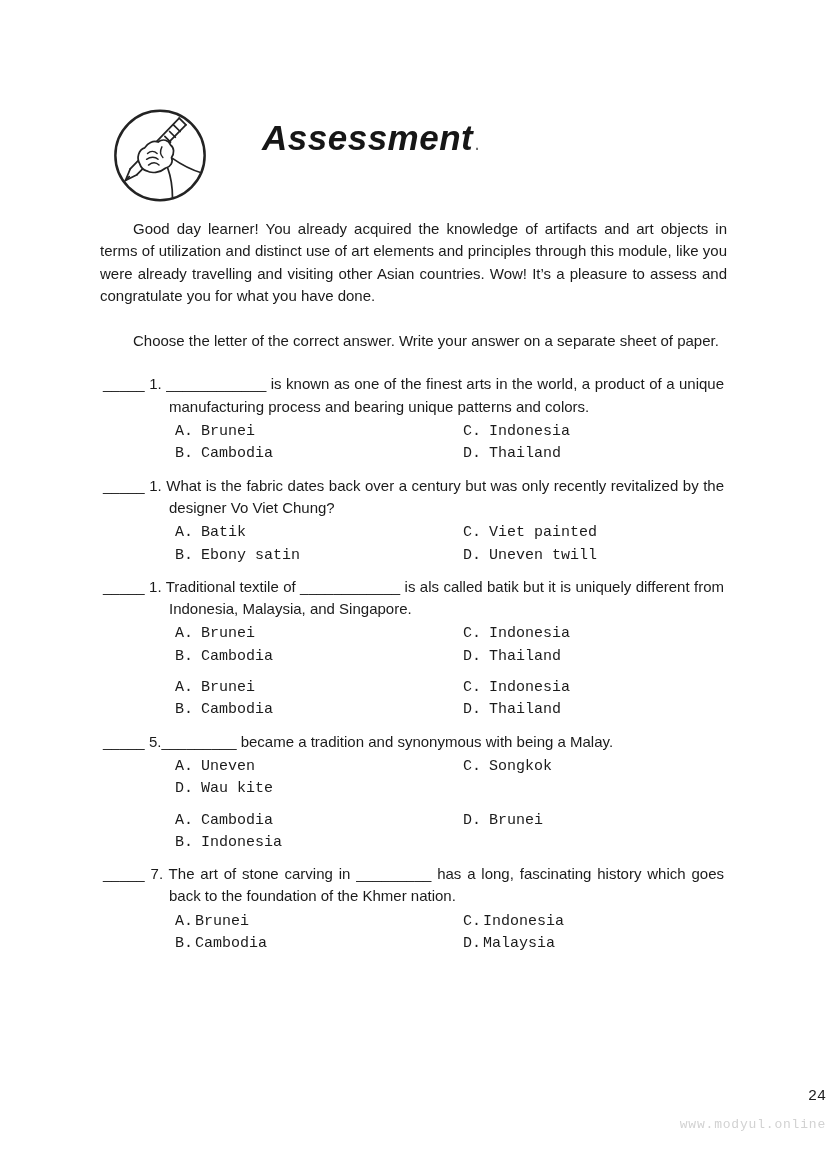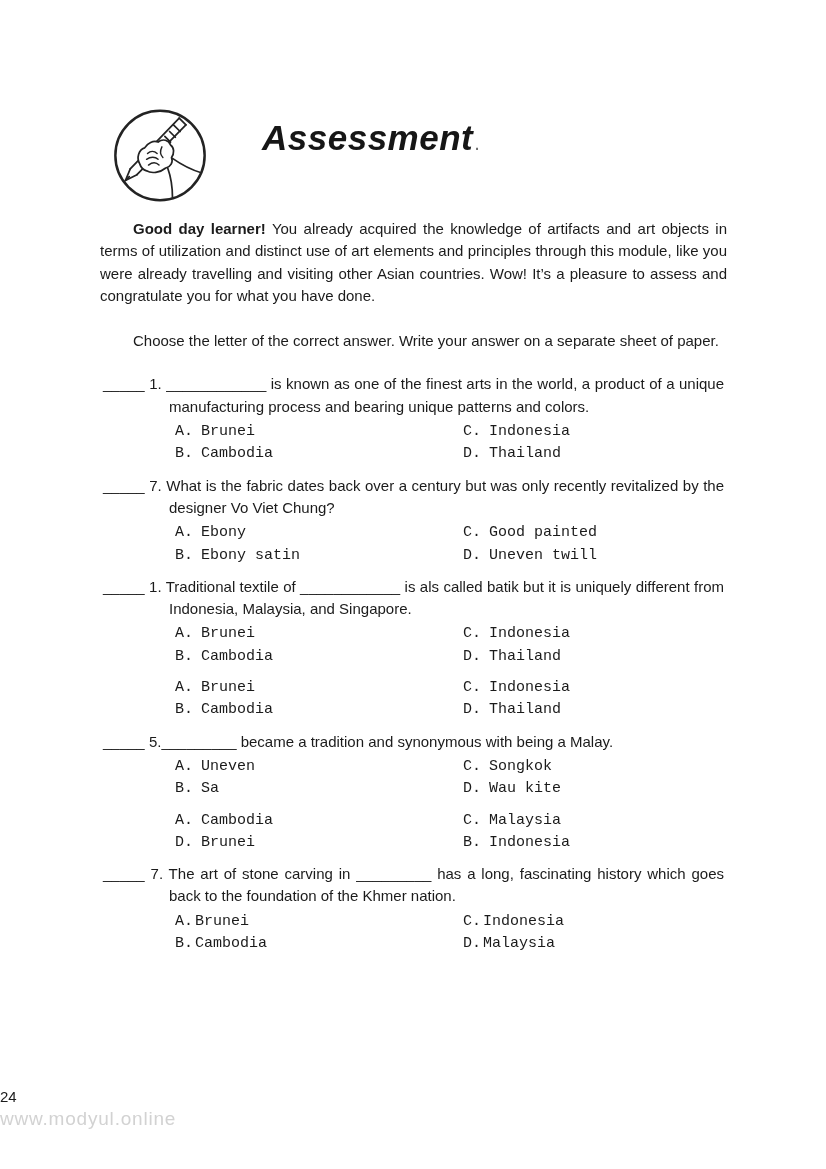--- a/index.html
+++ b/index.html
@@ -51,21 +51,21 @@
     font-style: normal;
     font-size: 20px;
     color: #6a6a6a;
     margin-left: 1px;
   }
   .intro {
     margin: 0 0 23px 0;
     text-align: justify;
     text-indent: 33px;
   }
-  .intro b { font-weight: bold; }
+  .intro b { font-weight: normal; }
   .instructions {
     margin: 0 0 21px 0;
     text-align: justify;
     text-indent: 33px;
   }
   .question { margin: 0 0 9px 0; }
   .q-text {
     margin: 3px;
     padding-left: 66px;
     text-indent: -66px;
@@ -80,29 +80,30 @@
   .opt-letter {
     display: inline-block;
     min-width: 26px;
   }
   .opts.tight .opt-letter { min-width: 20px; }
   .footer {
     position: absolute;
     left: 0;
     right: 0;
     top: 1086px;
-    text-align: left;
+    text-align: right;
+    font-family: Liberation Mono, monospace;
   }
   .page-number {
     font-size: 15px;
     color: #1b1b1b;
   }
   .watermark {
-    margin-top: 0;
-    font-size: 19px;
+    margin-top: 6px;
+    font-size: 13px;
     letter-spacing: 0.8px;
     color: #d2d2d2;
   }
 </style>
 </head>
 <body>
 
 <div class="page">
 
   <div class="header">
@@ -142,24 +143,24 @@
     <p class="q-text">_____ 1. ____________ is known as one of the finest arts in the world, a product of a unique manufacturing process and bearing unique patterns and colors.</p>
     <div class="opts">
       <div class="opt"><span class="opt-letter">A.</span><span class="opt-text">Brunei</span></div>
       <div class="opt"><span class="opt-letter">C.</span><span class="opt-text">Indonesia</span></div>
       <div class="opt"><span class="opt-letter">B.</span><span class="opt-text">Cambodia</span></div>
       <div class="opt"><span class="opt-letter">D.</span><span class="opt-text">Thailand</span></div>
     </div>
   </section>
 
   <section class="question">
-    <p class="q-text">_____ 7. What is the fabric dates back over a century but was only recently revitalized by the designer Vo Viet Chung?</p>
-    <div class="opts">
-      <div class="opt"><span class="opt-letter">A.</span><span class="opt-text">Ebony</span></div>
-      <div class="opt"><span class="opt-letter">C.</span><span class="opt-text">Good painted</span></div>
+    <p class="q-text">_____ 1. What is the fabric dates back over a century but was only recently revitalized by the designer Vo Viet Chung?</p>
+    <div class="opts">
+      <div class="opt"><span class="opt-letter">A.</span><span class="opt-text">Batik</span></div>
+      <div class="opt"><span class="opt-letter">C.</span><span class="opt-text">Viet painted</span></div>
       <div class="opt"><span class="opt-letter">B.</span><span class="opt-text">Ebony satin</span></div>
       <div class="opt"><span class="opt-letter">D.</span><span class="opt-text">Uneven twill</span></div>
     </div>
   </section>
 
   <section class="question">
     <p class="q-text">_____ 1. Traditional textile of ____________ is als called batik but it is uniquely different from Indonesia, Malaysia, and Singapore.</p>
     <div class="opts">
       <div class="opt"><span class="opt-letter">A.</span><span class="opt-text">Brunei</span></div>
       <div class="opt"><span class="opt-letter">C.</span><span class="opt-text">Indonesia</span></div>
@@ -175,29 +176,27 @@
       <div class="opt"><span class="opt-letter">B.</span><span class="opt-text">Cambodia</span></div>
       <div class="opt"><span class="opt-letter">D.</span><span class="opt-text">Thailand</span></div>
     </div>
   </section>
 
   <section class="question">
     <p class="q-text">_____ 5._________ became a tradition and synonymous with being a Malay.</p>
     <div class="opts">
       <div class="opt"><span class="opt-letter">A.</span><span class="opt-text">Uneven</span></div>
       <div class="opt"><span class="opt-letter">C.</span><span class="opt-text">Songkok</span></div>
-      <div class="opt"><span class="opt-letter">B.</span><span class="opt-text">Sa</span></div>
       <div class="opt"><span class="opt-letter">D.</span><span class="opt-text">Wau kite</span></div>
     </div>
   </section>
 
   <section class="question">
     <div class="opts">
       <div class="opt"><span class="opt-letter">A.</span><span class="opt-text">Cambodia</span></div>
-      <div class="opt"><span class="opt-letter">C.</span><span class="opt-text">Malaysia</span></div>
       <div class="opt"><span class="opt-letter">D.</span><span class="opt-text">Brunei</span></div>
       <div class="opt"><span class="opt-letter">B.</span><span class="opt-text">Indonesia</span></div>
     </div>
   </section>
 
   <section class="question">
     <p class="q-text">_____ 7. The art of stone carving in _________ has a long, fascinating history which goes back to the foundation of the Khmer nation.</p>
     <div class="opts tight">
       <div class="opt"><span class="opt-letter">A.</span><span class="opt-text">Brunei</span></div>
       <div class="opt"><span class="opt-letter">C.</span><span class="opt-text">Indonesia</span></div>

